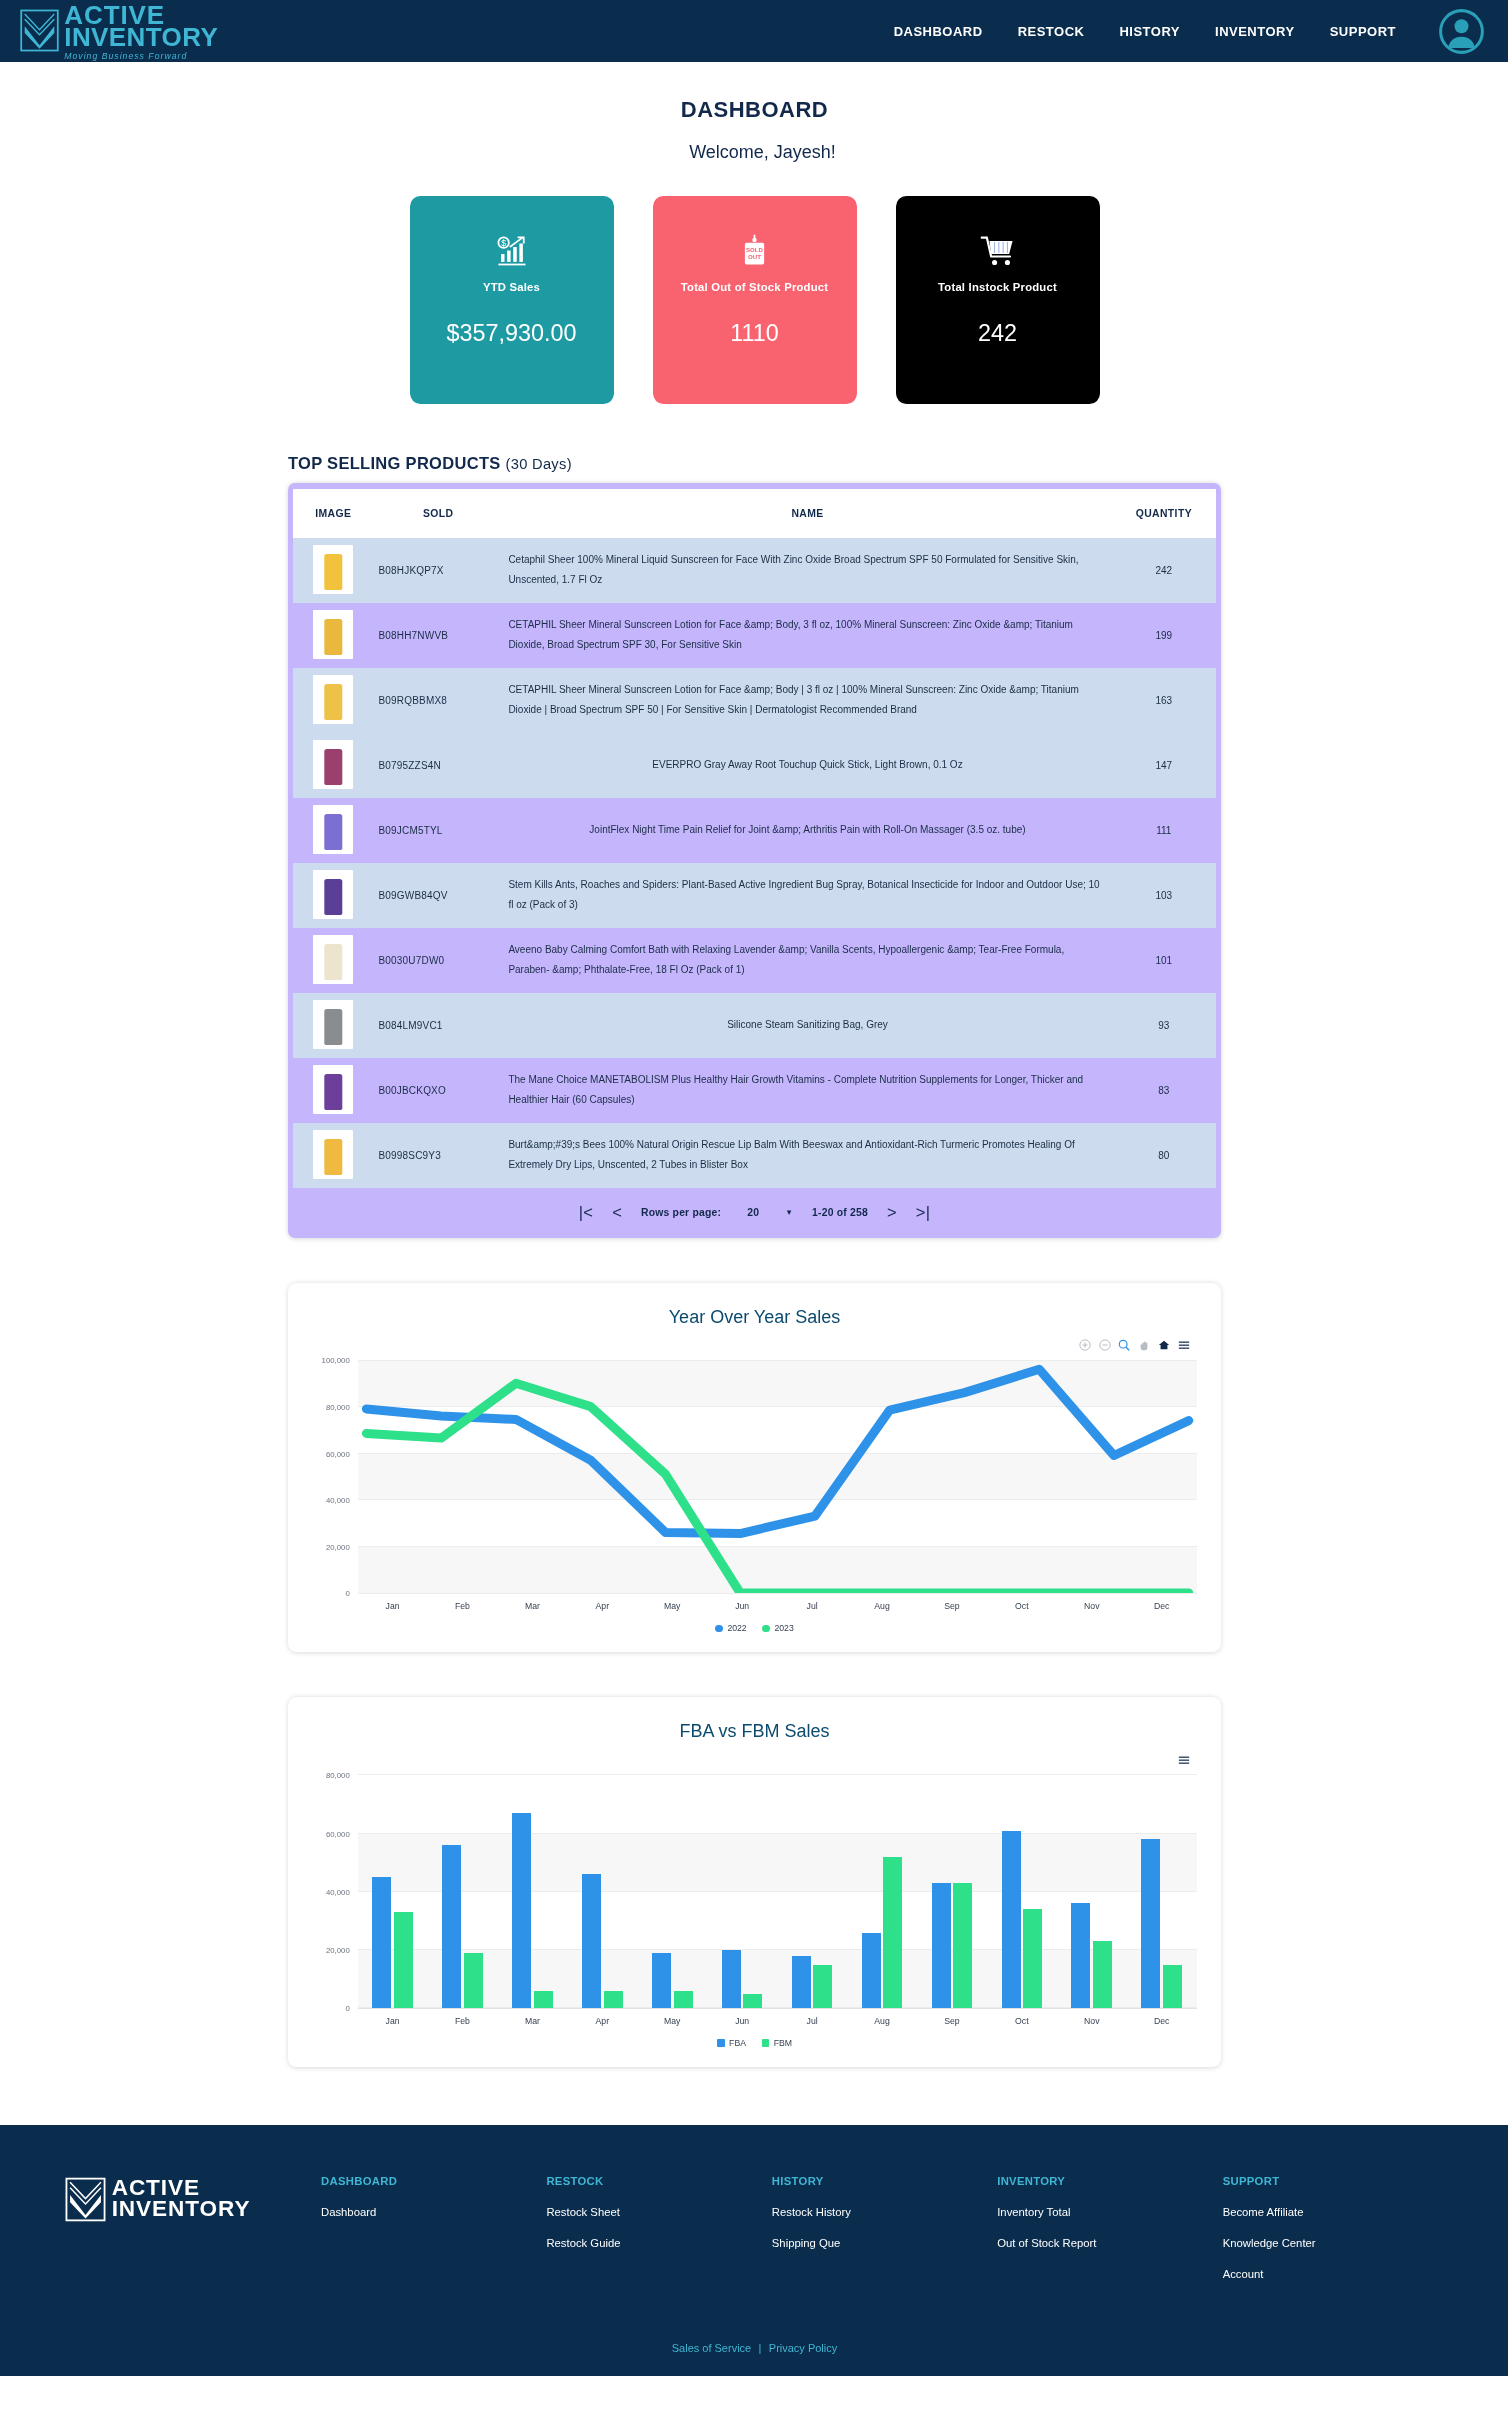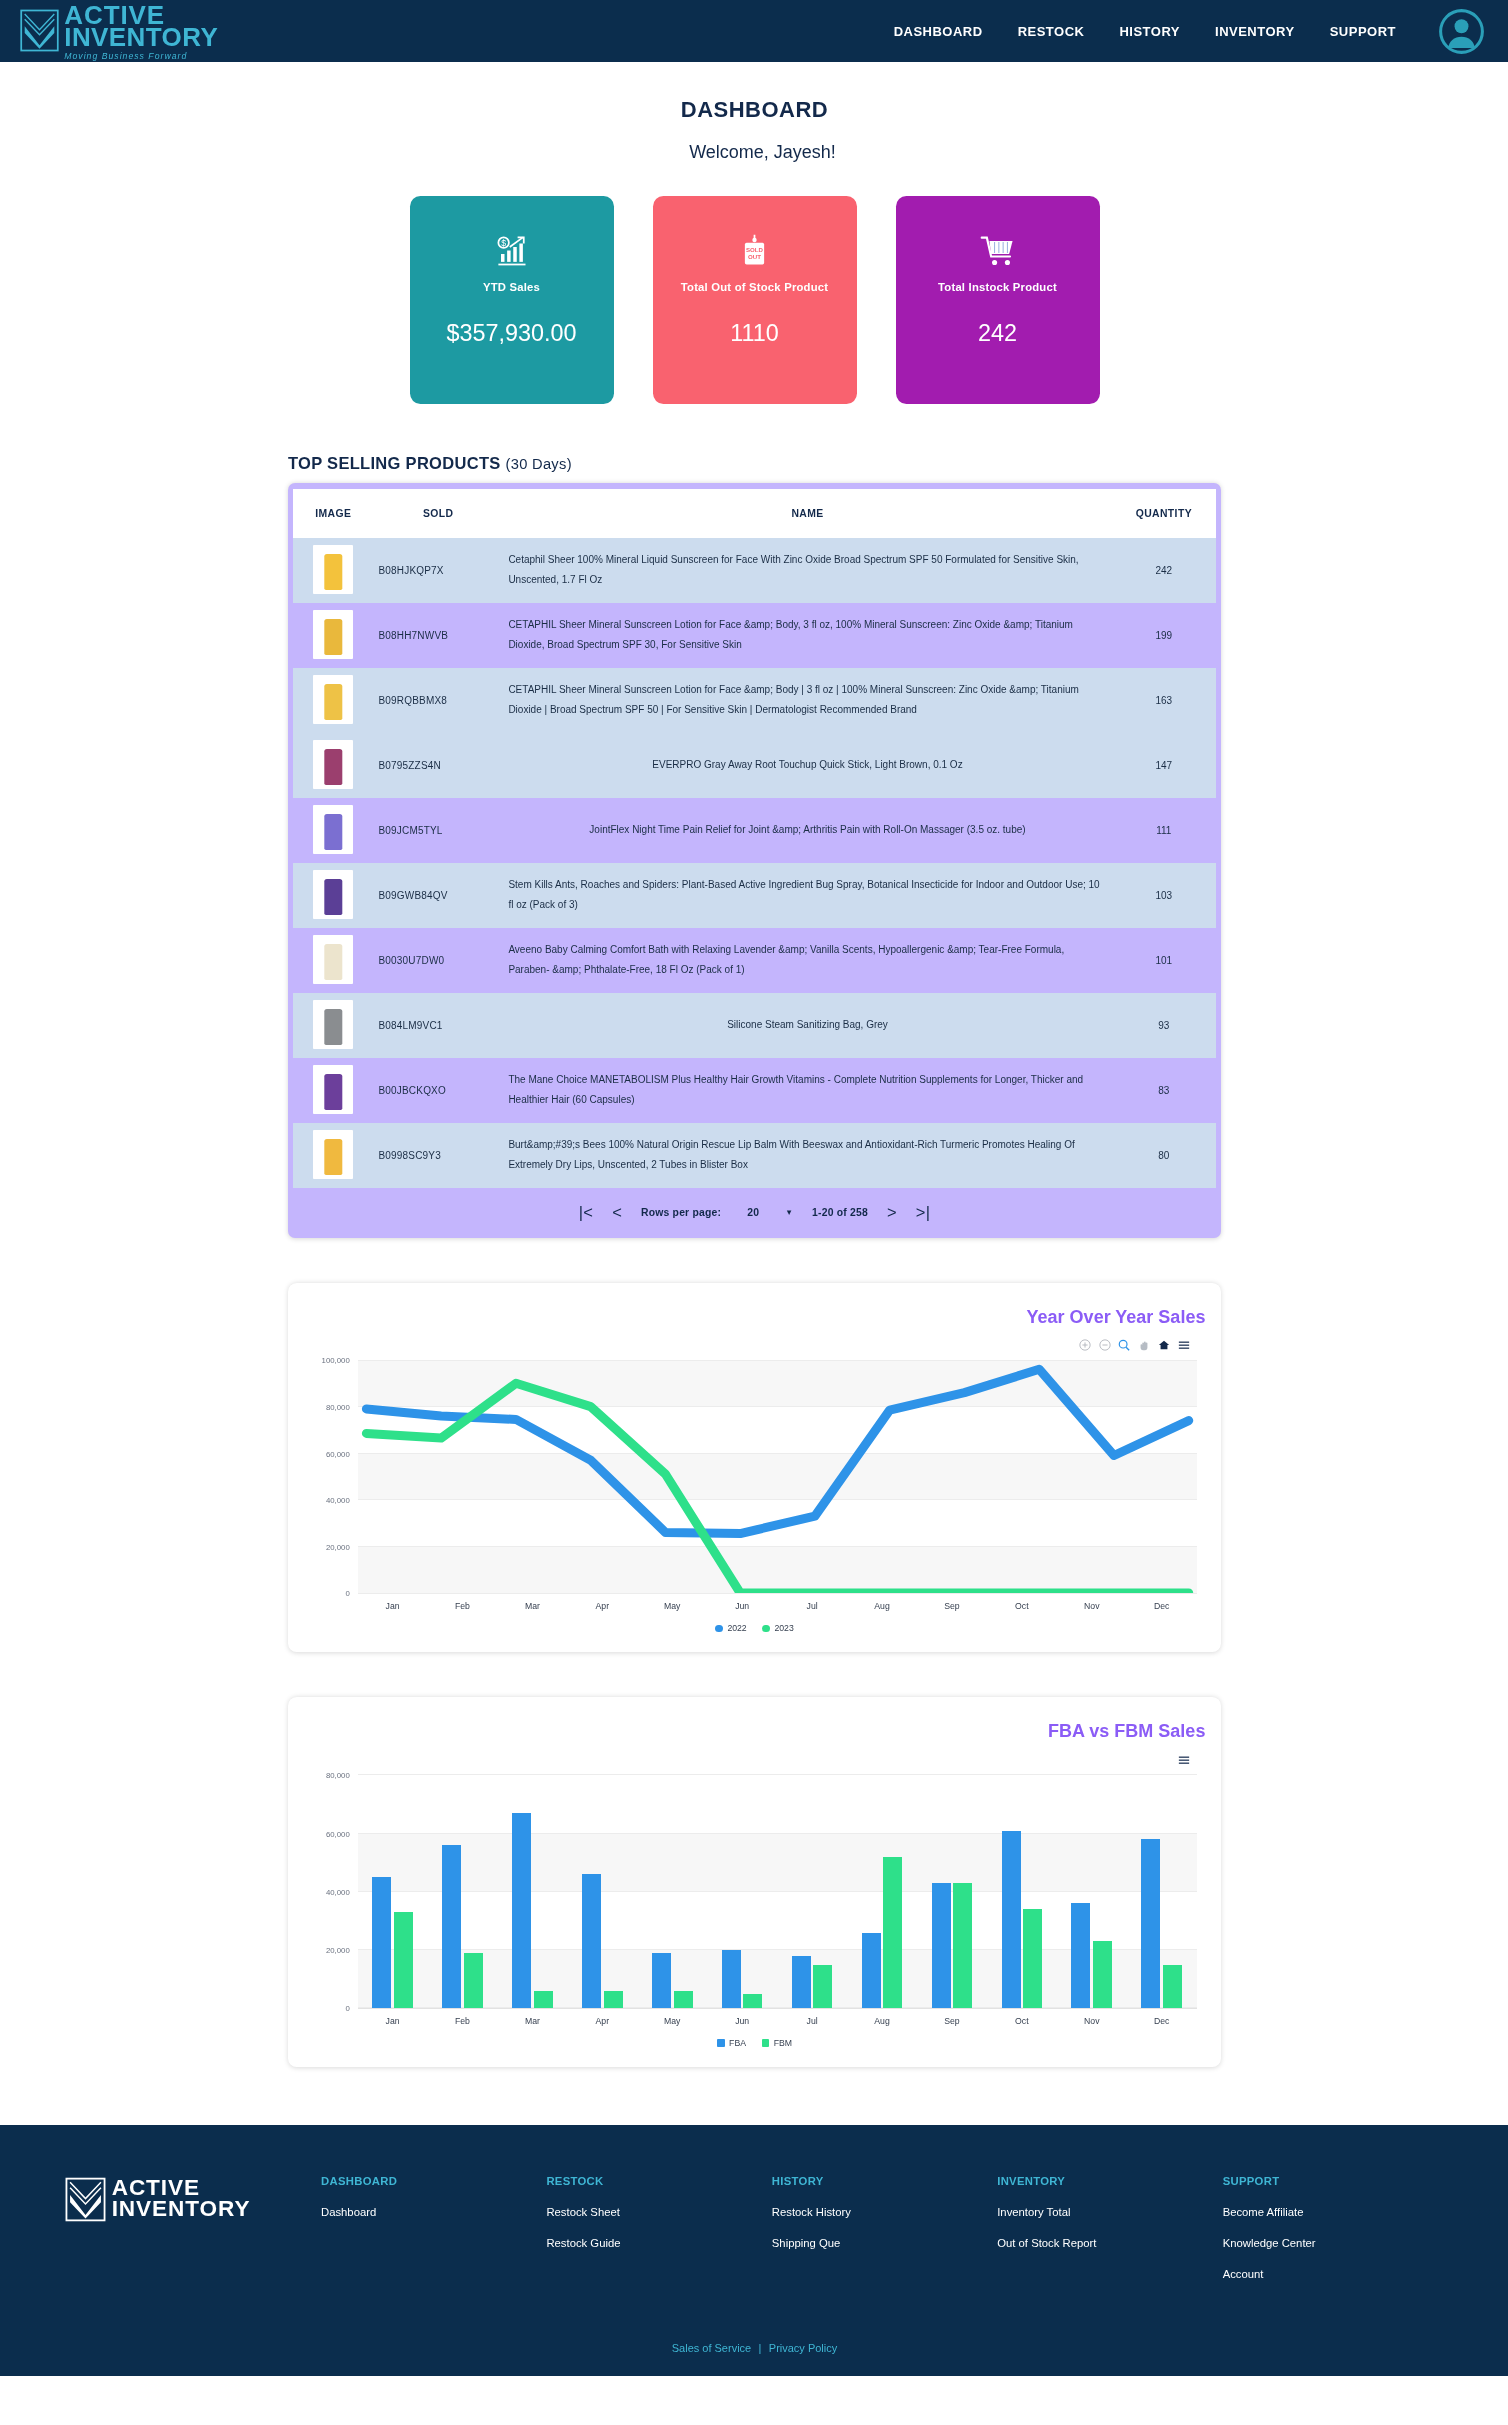--- a/index.html
+++ b/index.html
@@ -139,22 +139,22 @@
   .pager .caret { cursor: pointer; font-size: 7.8px; margin-left: 7px; }
   .pager .range { font-weight: 700; }
 
   
   .chart-card {
     width: 933px; margin: 45px auto 0 auto; background: #fff;
     border-radius: 8.7px; box-shadow: 0 0.9px 5.2px rgba(0,0,0,0.15);
     padding: 24px 15.6px 19px 15.6px;
   }
   .chart-title {
-    text-align: right; font-size: 18px; font-weight: 700;
-    color: #8b5cf6; margin-bottom: 8.7px;
+    text-align: center; font-size: 18px; font-weight: 400;
+    color: #0c4a6e; margin-bottom: 8.7px;
   }
   .chart-toolbar {
     display: flex; justify-content: flex-end; align-items: center;
     gap: 7.8px; padding-right: 15.6px; height: 19px;
   }
   .tb-icon { cursor: pointer; opacity: 0.55; }
   .tb-icon.active { opacity: 1; }
   .plot-wrap { position: relative; padding: 5.2px 0 0 0; }
   .plot {
     position: relative; height: 234px; margin-left: 54px; margin-right: 8.7px;
@@ -276,21 +276,21 @@
           <circle cx="20" cy="8" r="2.5" fill="#fff"></circle>
           <rect x="9" y="11" width="22" height="25" rx="2" fill="#fff"></rect>
           <text x="20" y="22" font-size="7" font-weight="bold" fill="#f9626f" text-anchor="middle" font-family="Liberation Sans, sans-serif">SOLD</text>
           <text x="20" y="30" font-size="7" font-weight="bold" fill="#f9626f" text-anchor="middle" font-family="Liberation Sans, sans-serif">OUT</text>
         </svg>
       </div>
       <div class="card-label">Total Out of Stock Product</div>
       <div class="card-value">1110</div>
     </div>
 
-    <div class="card" style="background:#a21caf">
+    <div class="card" style="background:#000000">
       <div class="card-icon">
         <svg width="36" height="35" viewBox="0 0 42 40">
           <path d="M2 5 L8 5 L13 27 L35 27" stroke="#fff" stroke-width="2.5" fill="none" stroke-linecap="round"></path>
           <path d="M11 9 L38 9 L34 24 L13 24 Z" fill="#fff"></path>
           <line x1="17" y1="10" x2="17" y2="23" stroke="#9bb0e0" stroke-width="1.2"></line>
           <line x1="22" y1="10" x2="22" y2="23" stroke="#9bb0e0" stroke-width="1.2"></line>
           <line x1="27" y1="10" x2="27" y2="23" stroke="#9bb0e0" stroke-width="1.2"></line>
           <line x1="32" y1="10" x2="32" y2="23" stroke="#9bb0e0" stroke-width="1.2"></line>
           <circle cx="17" cy="34" r="3" fill="#fff"></circle>
           <circle cx="32" cy="34" r="3" fill="#fff"></circle>

